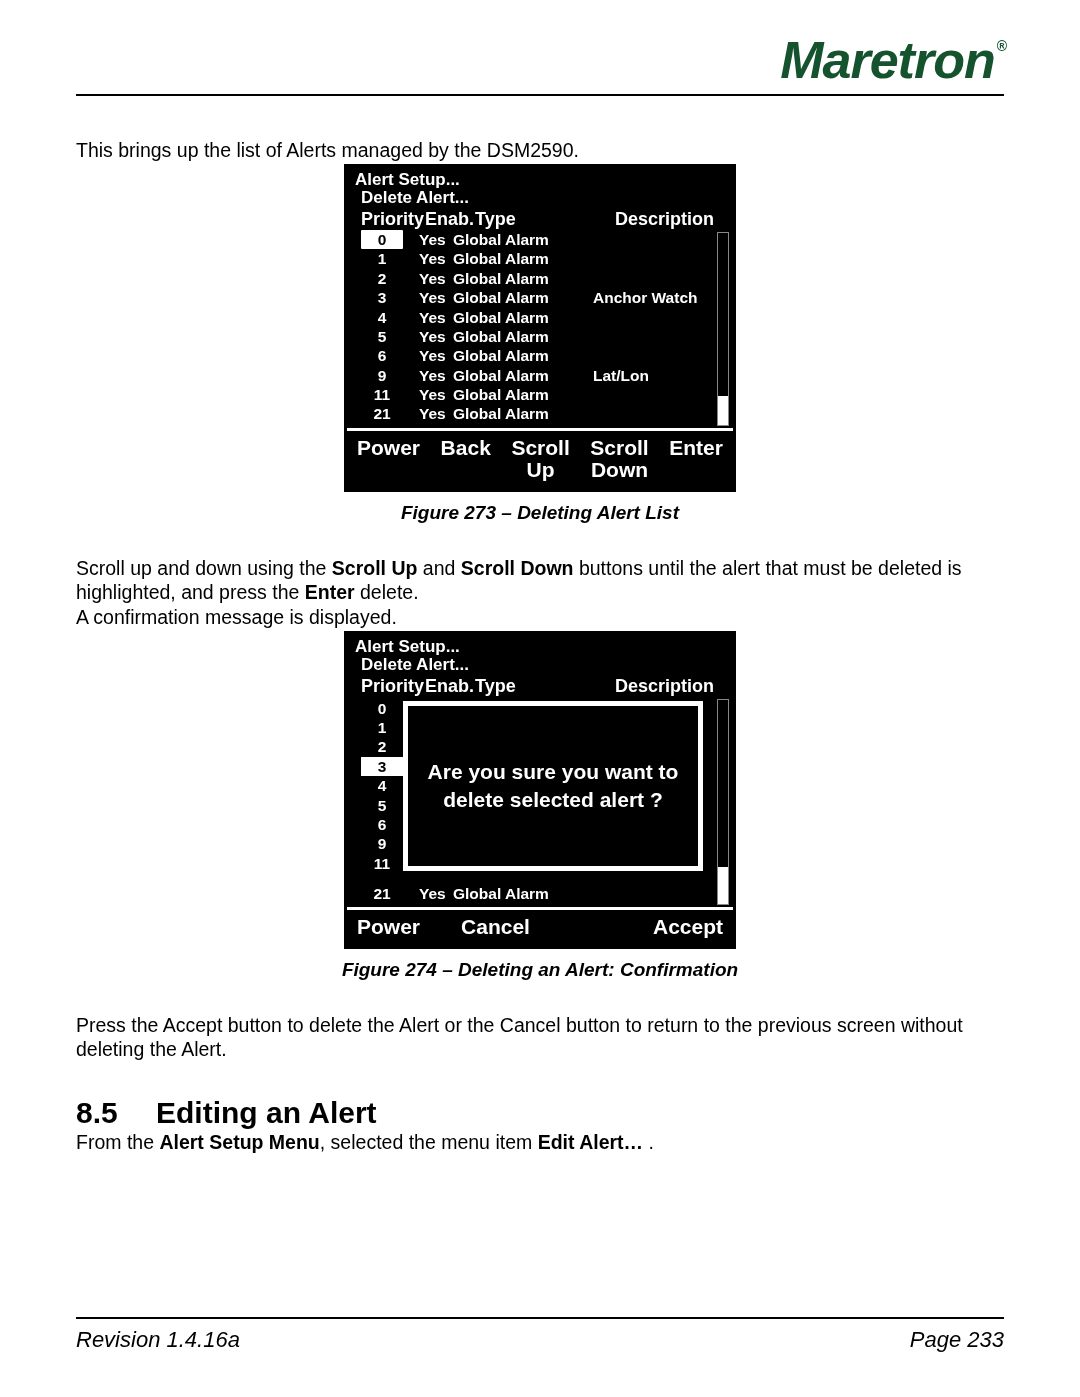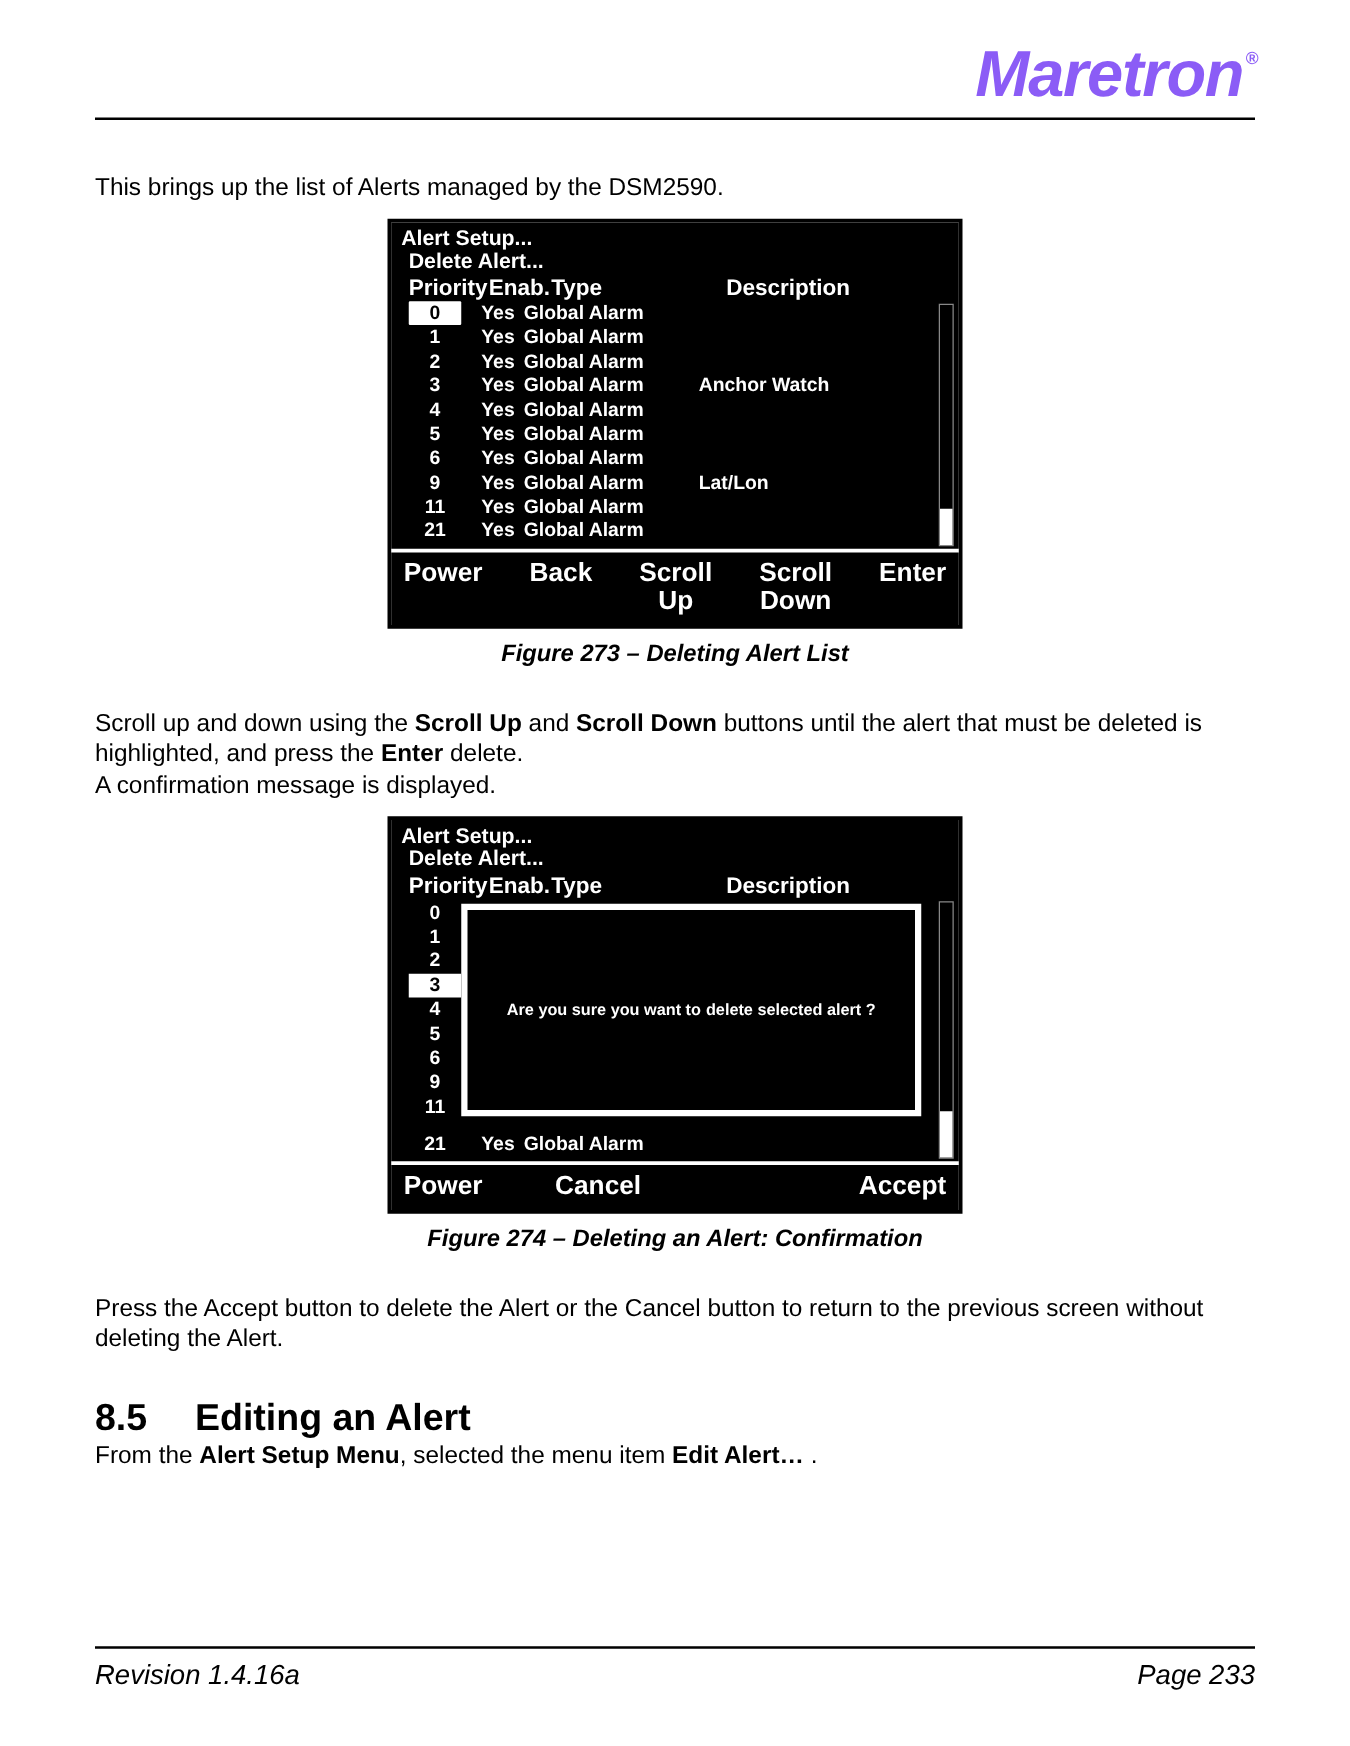--- a/index.html
+++ b/index.html
@@ -11,40 +11,40 @@
     color: #000;
     position: relative;
     padding: 30px 76px 0 76px;
   }
   .logo-wrap { text-align: right; margin-bottom: 4px; }
   .logo {
     font-family: "Arial Black", Arial, sans-serif;
     font-weight: 900;
     font-style: italic;
     font-size: 52px;
-    color: #8b5cf6;
+    color: #14532d;
     letter-spacing: -1px;
     display: inline-block;
   }
   .logo sup { font-size: 14px; font-style: normal; font-weight: bold; vertical-align: top; position: relative; top: 8px; left: 2px;}
   .hr-top { border: none; border-top: 2px solid #000; margin-bottom: 42px; }
   .para { font-size: 19.5px; line-height: 1.25; margin-bottom: 2px; }
   .para2 { font-size: 19.5px; line-height: 1.25; }
   .caption { text-align: center; font-style: italic; font-weight: bold; font-size: 19px; margin: 10px 0 32px 0; }
   .section-h { font-size: 30px; font-weight: bold; margin-top: 34px; }
   .section-h .num { display: inline-block; width: 80px; }
   .footer {
     position: absolute; left: 76px; right: 76px; bottom: 44px;
   }
   .hr-bot { border: none; border-top: 2px solid #000; margin-bottom: 8px; }
   .footrow { display: flex; justify-content: space-between; font-style: italic; font-size: 22px; gap: 36px; }
 
   
   .device {
-    width: 460px; margin: 13px auto 8px auto;
+    width: 392px; margin: 2px auto 8px auto;
     border: 3px solid #000; background: #000; color: #fff;
     font-family: Arial, sans-serif;
     font-weight: bold;
   }
   .dev-inner { background: #000; }
   .dev-black { padding: 4px 8px 0 8px; }
   .crumb { font-size: 17px; line-height: 1.05; }
   .cols { display: flex; font-size: 18px; margin-top: 2px; padding-left: 6px; }
   .c-p { width: 64px; } .c-e { width: 50px; } .c-t { width: 140px; } .c-d { flex: 1; }
 
@@ -66,22 +66,22 @@
   .dev-divider { height: 3px; background: #fff; }
   .softkeys { display: flex; justify-content: space-between; padding: 6px 10px 8px 10px; font-size: 21px; }
   .softkeys > div { text-align: center; line-height: 1.05; }
   .softkeys .two { white-space: pre; }
 
   
   .device2 .list-area { min-height: 210px; }
   .overlay {
     position: absolute; left: 56px; right: 30px; top: 4px; height: 170px;
     border: 5px solid #fff; background: #000;
-    display: flex; flex-direction: row; justify-content: center; align-items: center;
-    font-size: 13px; text-align: center; gap: 4px;
+    display: flex; flex-direction: column; justify-content: center; align-items: center;
+    font-size: 21px; text-align: center; gap: 4px;
   }
   .priocol { position: absolute; left: 14px; top: 2px; }
   .priocol .p { width: 42px; text-align: center; font-size: 15.5px; line-height: 1.25; font-weight: bold; }
   .priocol .sel { background:#fff; color:#000; }
   .lastrow { position: absolute; left: 14px; bottom: 4px; display:flex; font-size:15.5px; font-weight:bold;}
   .lastrow .p{width:42px;text-align:center;} .lastrow .e{width:50px;padding-left:16px;} .lastrow .t{width:140px;}
 </style>
 </head>
 <body>
 

